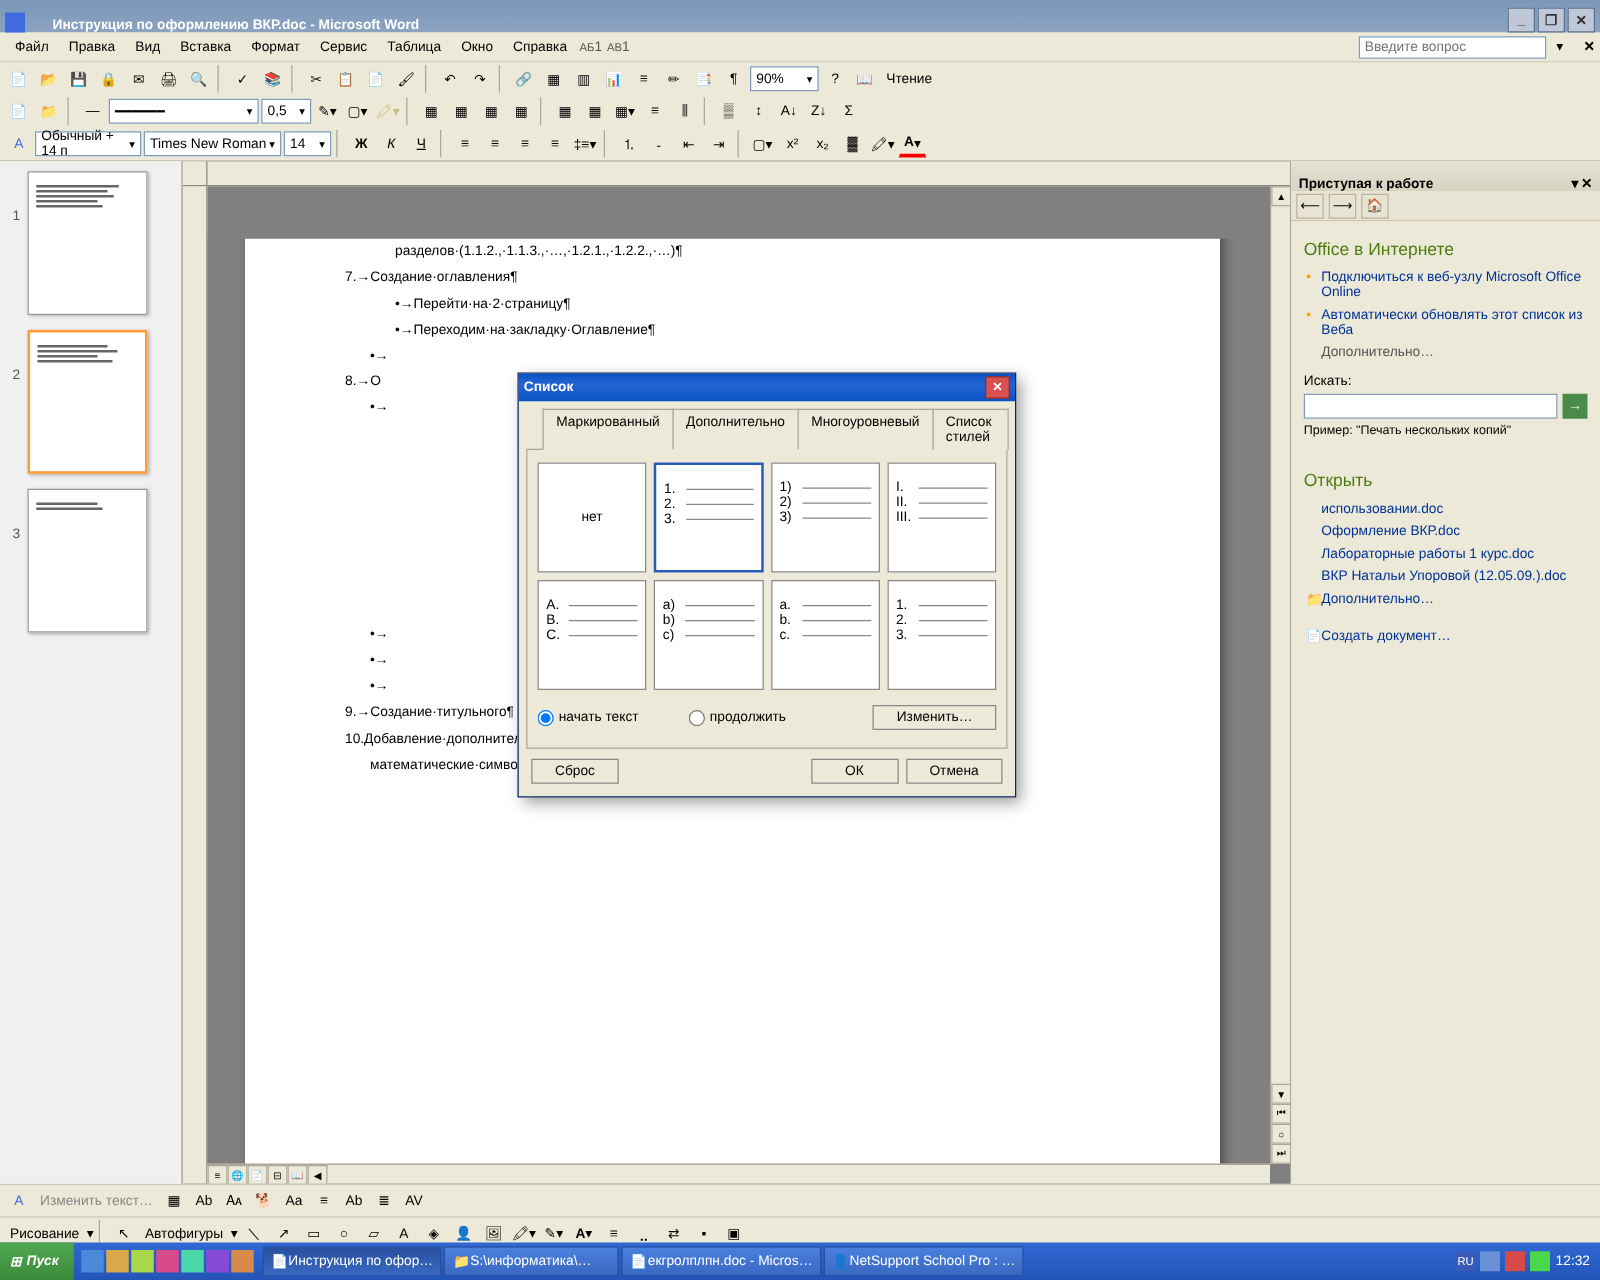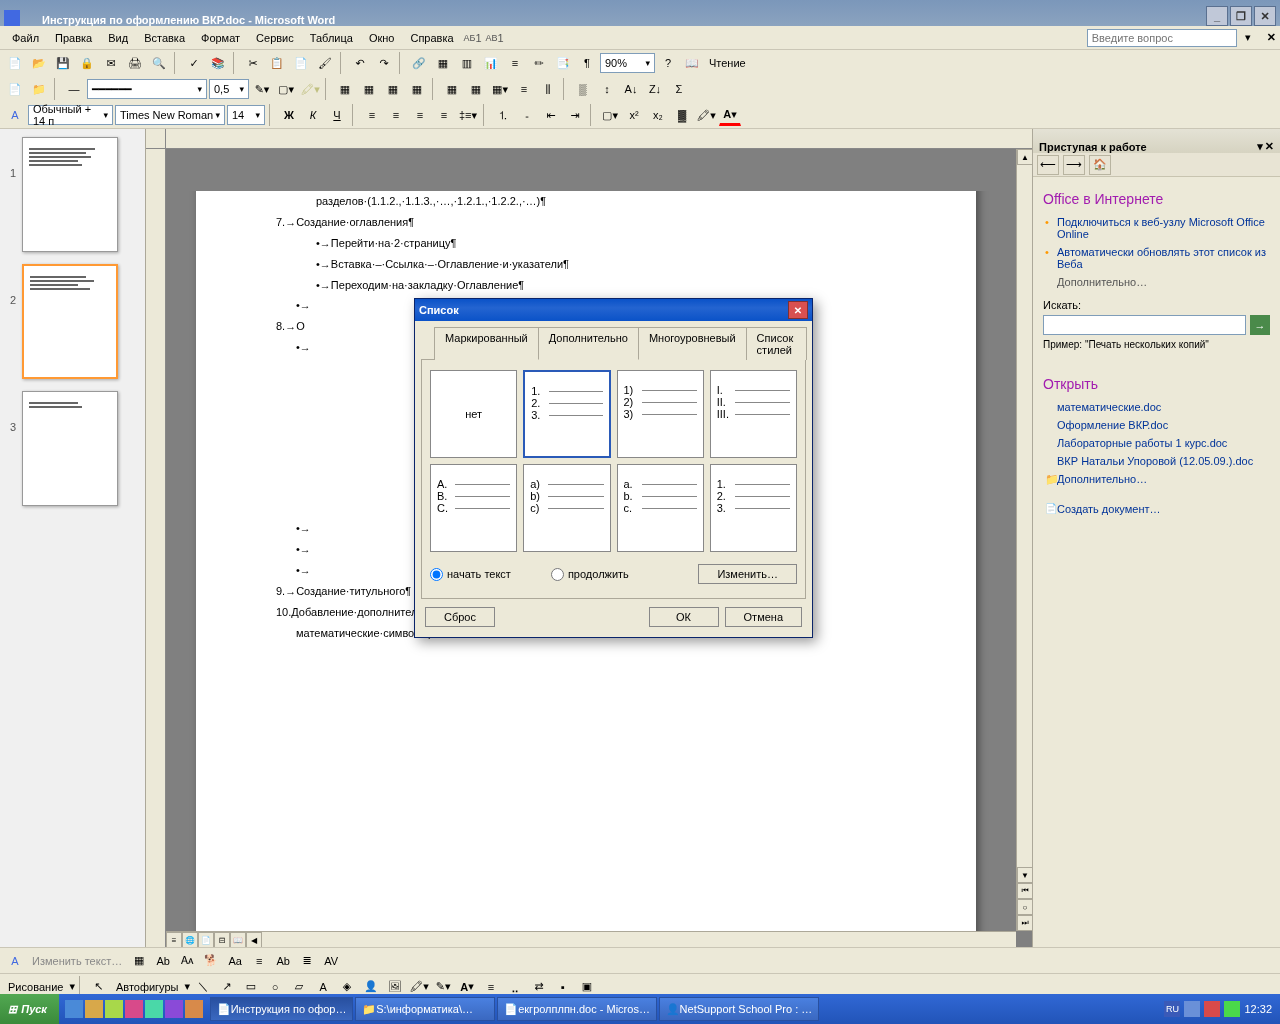--- a/index.html
+++ b/index.html
@@ -47,21 +47,21 @@
 .doc-scroll-h { position: absolute; left: 20px; bottom: 0; right: 16px; height: 16px; background: #ece9d8; border-top: 1px solid #aca899; }
 .scroll-btn { width: 16px; height: 16px; background: #ece9d8; border: 1px solid #aca899; display: flex; align-items: center; justify-content: center; font-size: 8px; }
 
 
 .task-pane { width: 248px; background: #ece9d8; border-left: 1px solid #aca899; display: flex; flex-direction: column; }
 .task-header { height: 24px; background: linear-gradient(to bottom, #e4e2d5, #d6d3c1); display: flex; align-items: flex-end; padding: 0 6px; font-weight: bold; }
 .task-header-btns { margin-left: auto; display: flex; gap: 2px; }
 .task-nav { height: 24px; background: #e8e4d4; display: flex; align-items: center; padding: 0 4px; gap: 4px; border-bottom: 1px solid #c8c4b0; }
 .task-nav-btn { width: 22px; height: 20px; border: 1px solid #b8b4a0; display: flex; align-items: center; justify-content: center; }
 .task-content { flex: 1; padding: 8px 10px; overflow-y: auto; background: #ece9d8; }
-.task-section-title { color: #a21caf; font-size: 14px; font-weight: normal; margin: 6px 0; }
+.task-section-title { color: #4d7c0f; font-size: 14px; font-weight: normal; margin: 6px 0; }
 .task-link { color: #003399; padding: 3px 0 3px 14px; display: block; position: relative; }
 .task-link::before { content: '•'; color: #ff9900; position: absolute; left: 2px; }
 .task-link.nofolder::before { content: ''; }
 .task-link.folder::before { content: '📁'; font-size: 11px; }
 .task-link.doc-icon::before { content: '📄'; font-size: 10px; color: #333; }
 .task-label { margin: 8px 0 4px; }
 .task-input { width: 100%; display: flex; gap: 4px; }
 .task-input input { flex: 1; height: 20px; border: 1px solid #7f9db9; padding: 0 4px; }
 .task-input .go { width: 20px; height: 20px; background: #4a8a4a; color: white; display: flex; align-items: center; justify-content: center; }
 .task-example { margin-top: 4px; font-size: 10px; }
@@ -293,21 +293,20 @@
 
   <div class="doc-area">
     <div class="ruler-corner"></div>
     <div class="ruler-h"></div>
     <div class="ruler-v"></div>
     <div class="doc-canvas">
       <div class="page page1">
         <div style="padding-left:40px">разделов·(1.1.2.,·1.1.3.,·…,·1.2.1.,·1.2.2.,·…)¶</div>
         <div>7.→Создание·оглавления¶</div>
         <div style="padding-left:40px">•→Перейти·на·2·страницу¶</div>
-        <div style="padding-left:40px">•→Вставка·–·Ссылка·–·Оглавление·и·указатели¶</div>
         <div style="padding-left:40px">•→Переходим·на·закладку·Оглавление¶</div>
         <div style="padding-left:20px">•→</div>
         <div>8.→О</div>
         <div style="padding-left:20px">•→</div>
         <div style="height:160px"></div>
         <div style="padding-left:20px">•→</div>
         <div style="padding-left:20px">•→</div>
         <div style="padding-left:20px">•→</div>
         <div>9.→Создание·титульного¶</div>
         <div>10.Добавление·дополнительных·объектов·(картинки,·таблицы,·диаграммы,·</div>
@@ -359,21 +358,21 @@
       <a class="task-link">Подключиться к веб-узлу Microsoft Office Online</a>
       <a class="task-link">Автоматически обновлять этот список из Веба</a>
       <a class="task-link nofolder" style="color:#555">Дополнительно…</a>
       <div class="task-label">Искать:</div>
       <div class="task-input">
         <input style="">
         <div class="go">→</div>
       </div>
       <div class="task-example">Пример: "Печать нескольких копий"</div>
       <div class="task-section-title" style="margin-top:26px">Открыть</div>
-      <a class="task-link nofolder">математические.doc</a>
+      <a class="task-link nofolder">использовании.doc</a>
       <a class="task-link nofolder">Оформление ВКР.doc</a>
       <a class="task-link nofolder">Лабораторные работы 1 курс.doc</a>
       <a class="task-link nofolder">ВКР Натальи Упоровой (12.05.09.).doc</a>
       <a class="task-link folder">Дополнительно…</a>
       <a class="task-link doc-icon" style="margin-top:12px">Создать документ…</a>
     </div>
   </div>
 </div>
 
 <div class="dialog">

